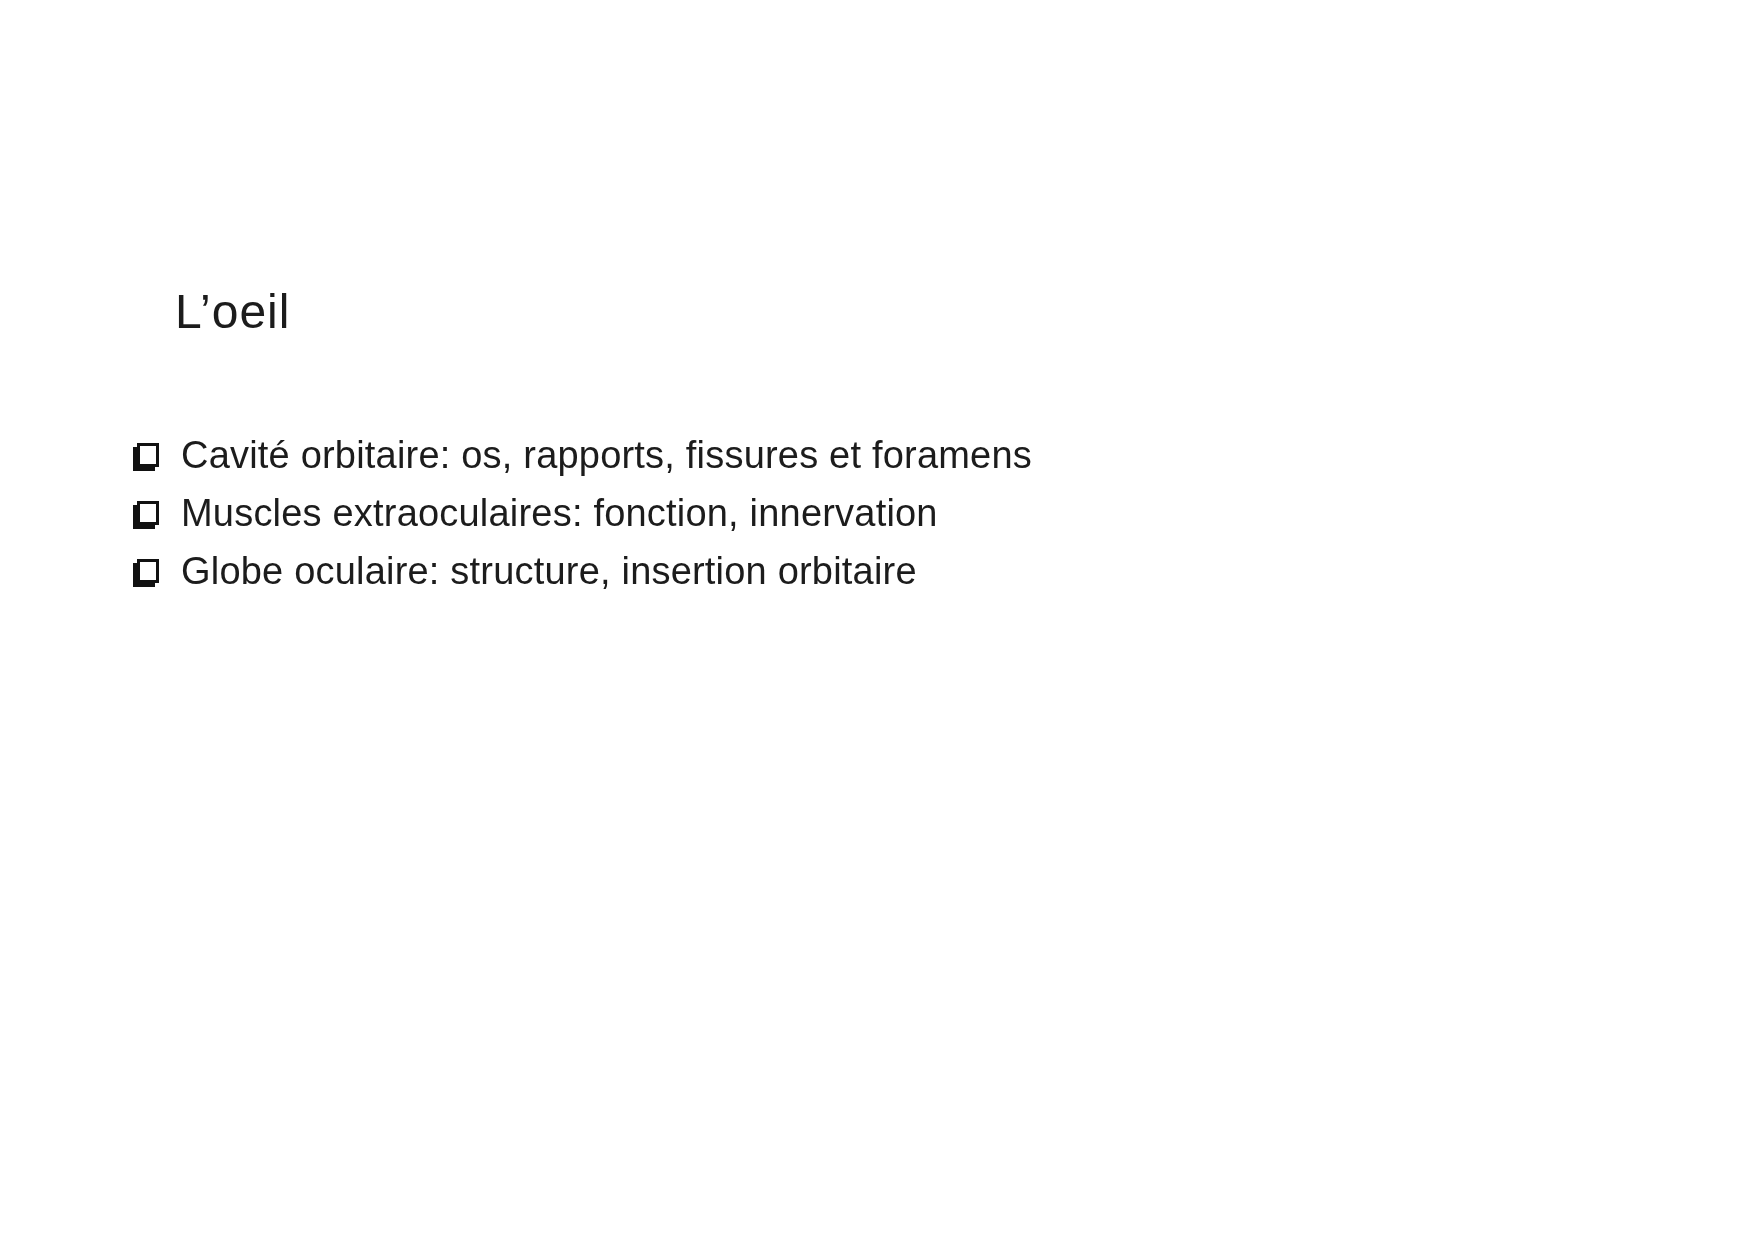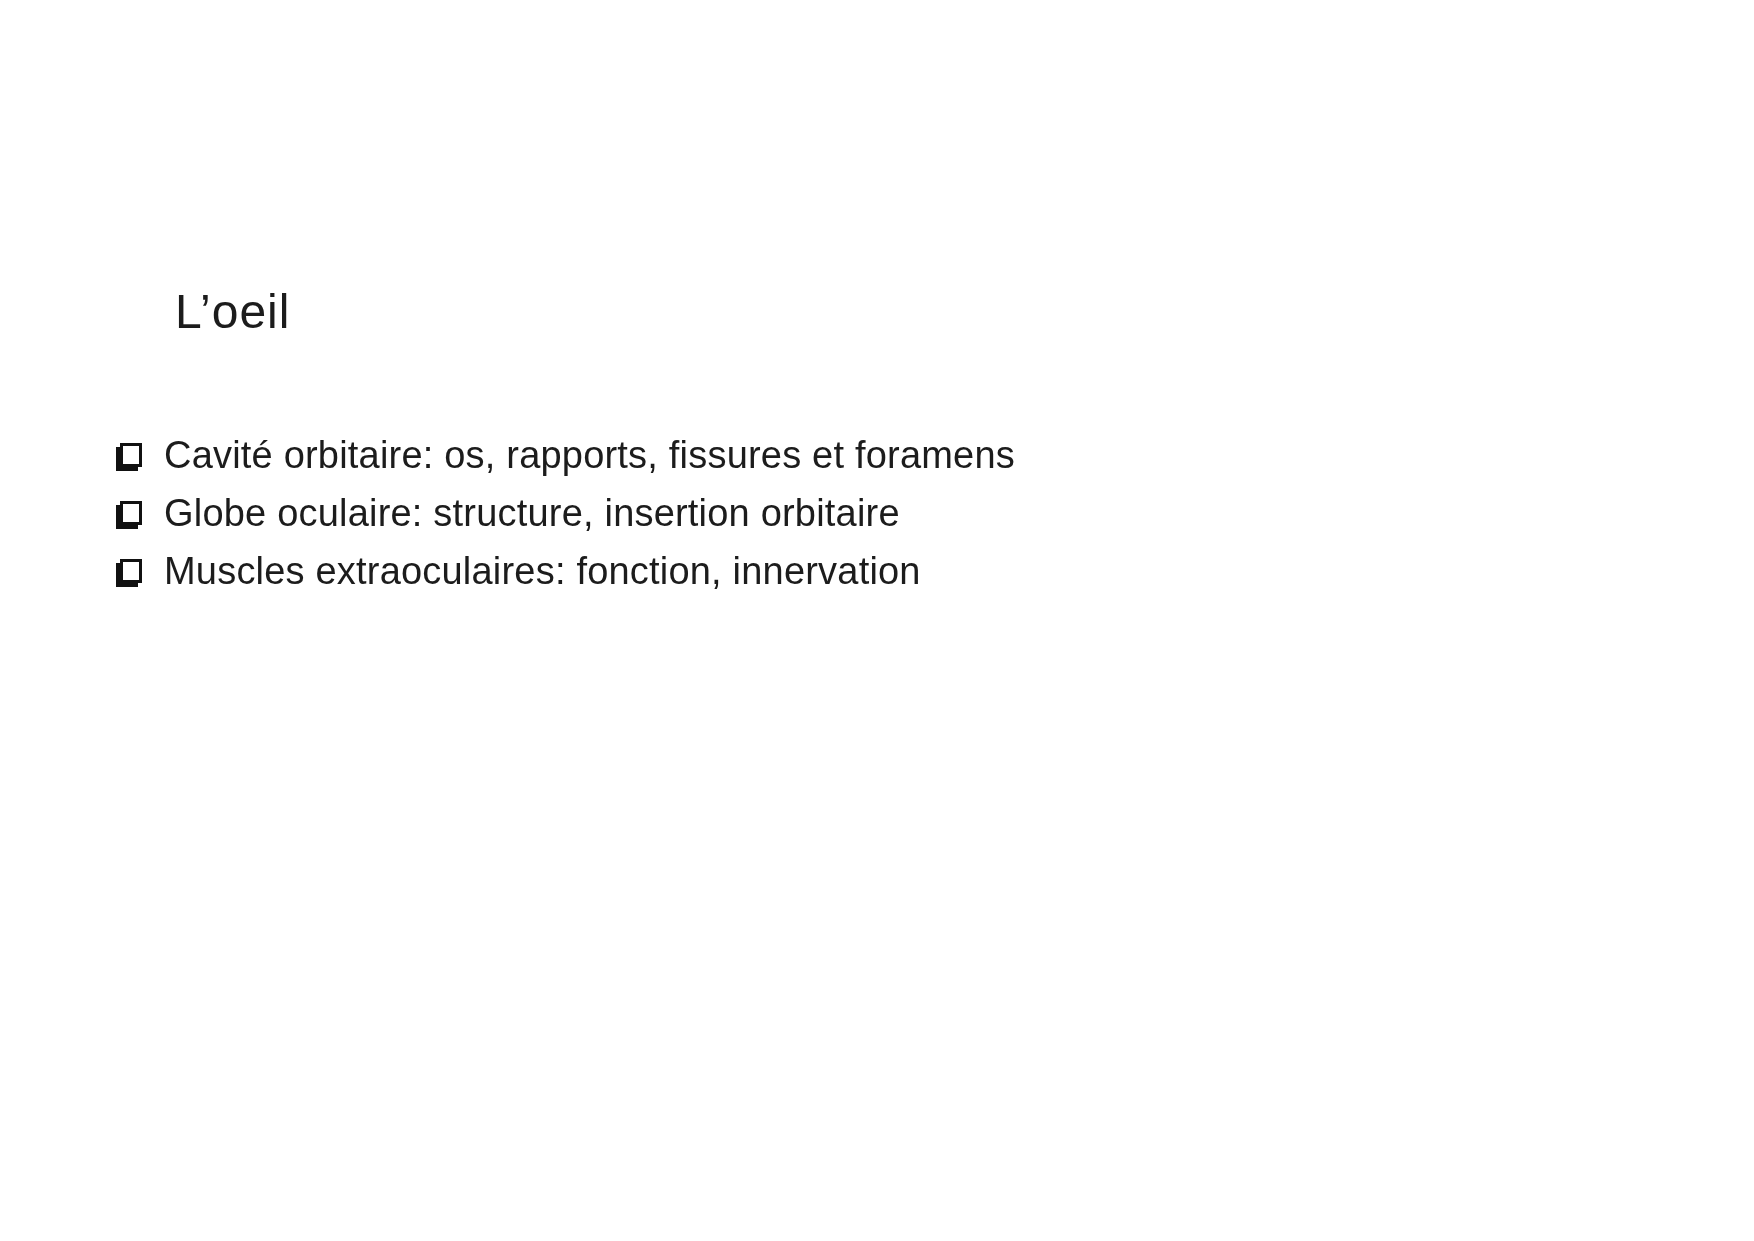--- a/index.html
+++ b/index.html
@@ -30,21 +30,21 @@
     top: 272px;
     margin: 0;
     font-size: 48px;
     font-weight: 400;
     line-height: 1.1;
     letter-spacing: 1px;
     color: #1c1c1c; 
   }
   .bullet-list {
     position: absolute;
-    left: 116px;
+    left: 133px;
     top: 412px;
     margin: 0;
     padding: 0;
     list-style: none;
   }
   .bullet-item {
     display: flex;
     align-items: center;
     height: 58px;
   }
@@ -76,21 +76,21 @@
 
   <h1 class="slide-title" style="color: rgb(28, 28, 28);">L’oeil</h1>
 
   <ul class="bullet-list">
       <li class="bullet-item">
         <span class="checkbox-icon" style="border-color: rgb(17, 17, 17); box-shadow: rgb(17, 17, 17) -4px 4px 0px 0px;"></span>
         <span class="bullet-text" style="color: rgb(28, 28, 28);">Cavité orbitaire: os, rapports, fissures et foramens</span>
       </li>
       <li class="bullet-item">
         <span class="checkbox-icon" style="border-color: rgb(17, 17, 17); box-shadow: rgb(17, 17, 17) -4px 4px 0px 0px;"></span>
-        <span class="bullet-text" style="color: rgb(28, 28, 28);">Globe oculaire: structure, insertion orbitaire</span>
+        <span class="bullet-text" style="color: rgb(28, 28, 28);">Muscles extraoculaires: fonction, innervation</span>
       </li>
       <li class="bullet-item">
         <span class="checkbox-icon" style="border-color: rgb(17, 17, 17); box-shadow: rgb(17, 17, 17) -4px 4px 0px 0px;"></span>
-        <span class="bullet-text" style="color: rgb(28, 28, 28);">Muscles extraoculaires: fonction, innervation</span>
+        <span class="bullet-text" style="color: rgb(28, 28, 28);">Globe oculaire: structure, insertion orbitaire</span>
       </li>
     </ul>
 
 </div>
 
 </body></html>

